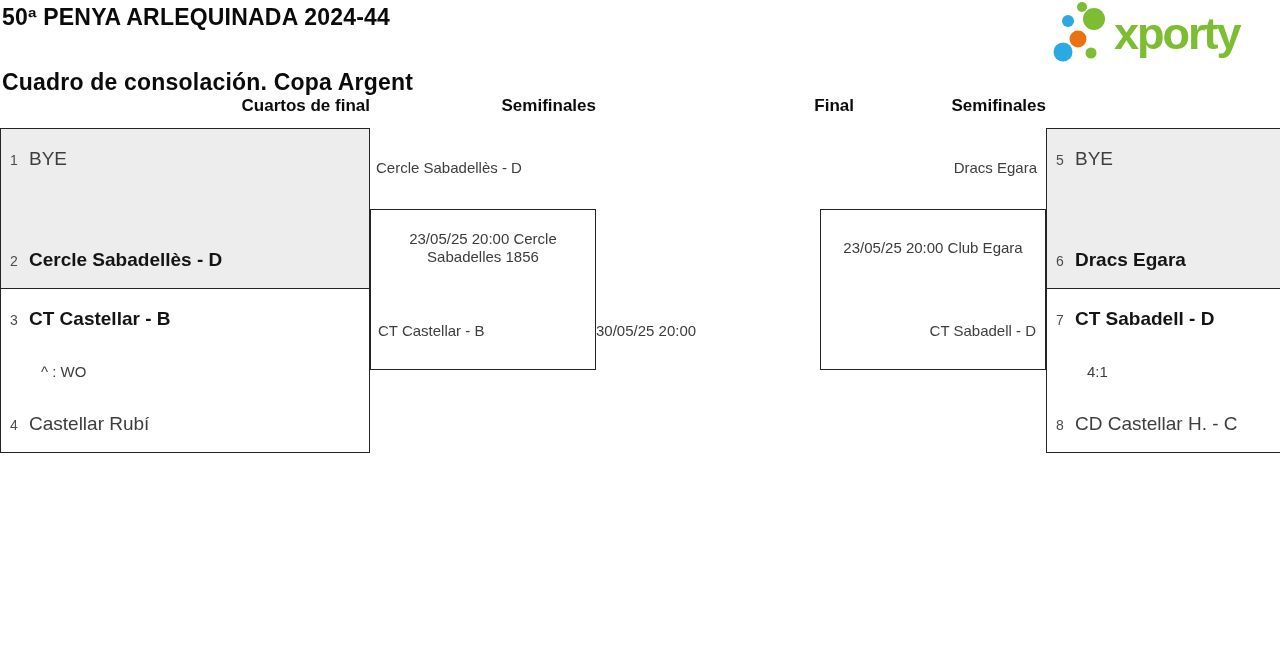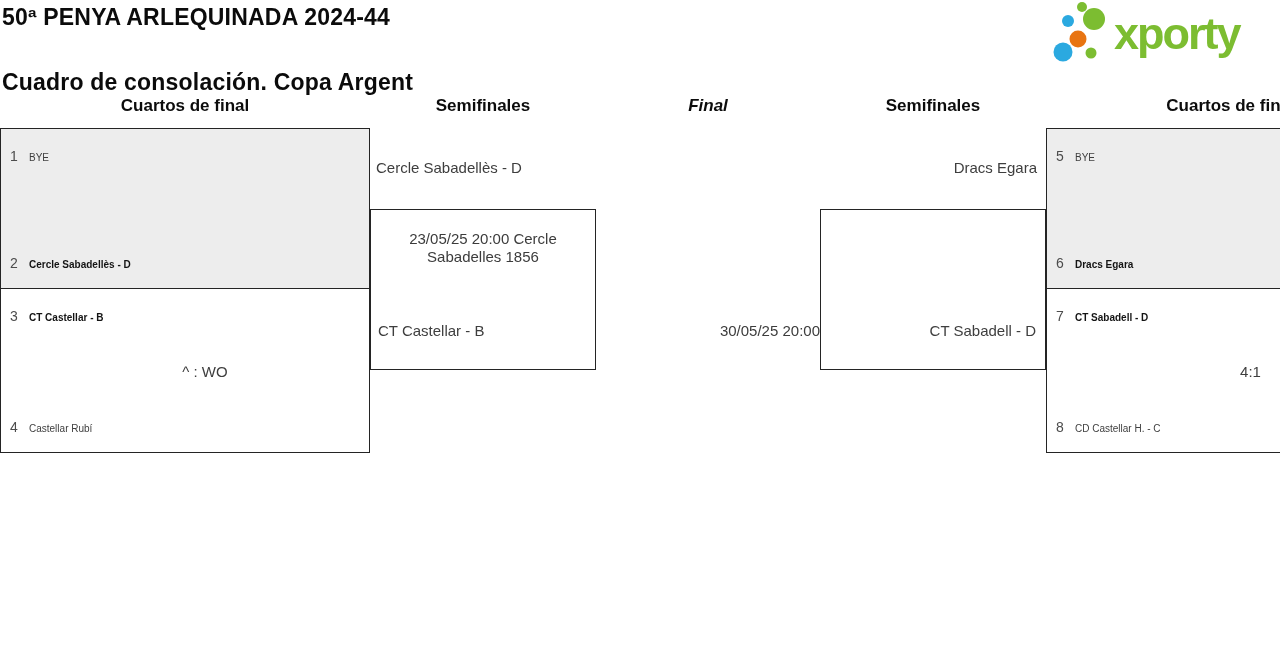--- a/index.html
+++ b/index.html
@@ -7,57 +7,57 @@
          font-family:"Liberation Sans",sans-serif;overflow:hidden;}
 
   
   .title-line{position:absolute;left:2px;font-size:23px;font-weight:700;
               color:#0b0b0b;white-space:nowrap;letter-spacing:.2px;}
   .t1{top:4px;} .t2{top:37px;margin-top:32px;}
   .logo{position:absolute;left:1042px;top:2px;width:238px;height:64px;cursor:pointer;}
 
   
   .rlabel{position:absolute;top:96px;height:22px;font-size:17px;font-weight:700;
-          color:#0c0c0c;text-align:center;white-space:nowrap;}
-  .rl1{left:0;width:370px;} .rl2{left:370px;width:226px;} .rl3{left:596px;width:224px;font-style:italic;}
+          color:#0c0c0c;text-align:right;white-space:nowrap;}
+  .rl1{left:0;width:370px;} .rl2{left:370px;width:226px;} .rl3{left:630px;width:224px;}
   .rl4{left:820px;width:226px;} .rl5{left:1046px;width:369px;}
 
   
   .box{position:absolute;box-sizing:border-box;border:1px solid #242424;background:#fff;}
   .box.gray{background:#ededed;}
   .b-m1{left:0;top:128px;width:370px;height:161px;}
   .b-m2{left:0;top:288px;width:370px;height:165px;}
   .b-sf1{left:370px;top:209px;width:226px;height:161px;}
   .b-sf2{left:820px;top:209px;width:226px;height:161px;}
   .b-m3{left:1046px;top:128px;width:369px;height:161px;}
   .b-m4{left:1046px;top:288px;width:369px;height:165px;}
 
   .row{position:absolute;left:9px;right:6px;display:flex;align-items:baseline;}
   .row.top{top:19px;} .row.bot{bottom:17px;}
   .seed{flex:0 0 19px;font-size:14px;color:#4c4c4c;}
-  .team{font-size:10px;color:#3e3e3e;white-space:nowrap;}
+  .team{font-size:19px;color:#3e3e3e;white-space:nowrap;}
   .team.win{color:#141414;font-weight:700;}
   .note{position:absolute;left:0;right:0;top:50%;transform:translateY(-50%);
-        text-align:center;font-size:15px;color:#3e3e3e;padding-left:40px;}
+        text-align:left;font-size:15px;color:#3e3e3e;padding-left:40px;}
 
   
   .sched{position:absolute;top:20px;left:8px;right:8px;min-height:36px;
          display:flex;align-items:center;justify-content:center;text-align:center;
          font-size:15px;line-height:18px;color:#3c3c3c;}
   .sfbottom{position:absolute;top:112px;left:7px;right:9px;font-size:15px;
             color:#3e3e3e;white-space:nowrap;}
   .sfbottom.right{text-align:right;}
 
   
   .sftop{position:absolute;top:159px;font-size:15px;color:#3e3e3e;white-space:nowrap;}
   .sftop.l{left:376px;}
   .sftop.r{left:820px;width:217px;text-align:right;}
 
   
-  .final-sched{position:absolute;left:596px;top:322px;width:224px;text-align:right;
+  .final-sched{position:absolute;left:596px;top:322px;width:224px;text-align:left;
                font-size:15px;color:#3c3c3c;}
 
   .c-green{fill:#7cbd31;} .c-blue{fill:#2ba9e0;} .c-orange{fill:#e87411;}
   .logo-word{fill:#7cbd31;font-family:"Liberation Sans",sans-serif;font-weight:700;
              font-size:45px;letter-spacing:-2px;}
 </style>
 </head>
 <body>
 
 <div class="stage">
@@ -110,20 +110,21 @@
   <div class="sftop l">Cercle Sabadellès - D</div>
   <div class="box b-sf1">
     <div class="sched">23/05/25 20:00 Cercle Sabadelles 1856</div>
     <div class="sfbottom">CT Castellar - B</div>
   </div>
 
   <div class="final-sched">30/05/25 20:00</div>
 
   <div class="sftop r">Dracs Egara</div>
   <div class="box b-sf2">
+    <div class="sched">23/05/25 20:00 Club Egara</div>
     <div class="sfbottom right">CT Sabadell - D</div>
   </div>
 
   <div class="box gray b-m3">
     <div class="row top">
       <span class="seed">5</span>
       <span class="team">BYE</span>
     </div>
     <div class="row bot">
       <span class="seed">6</span>

